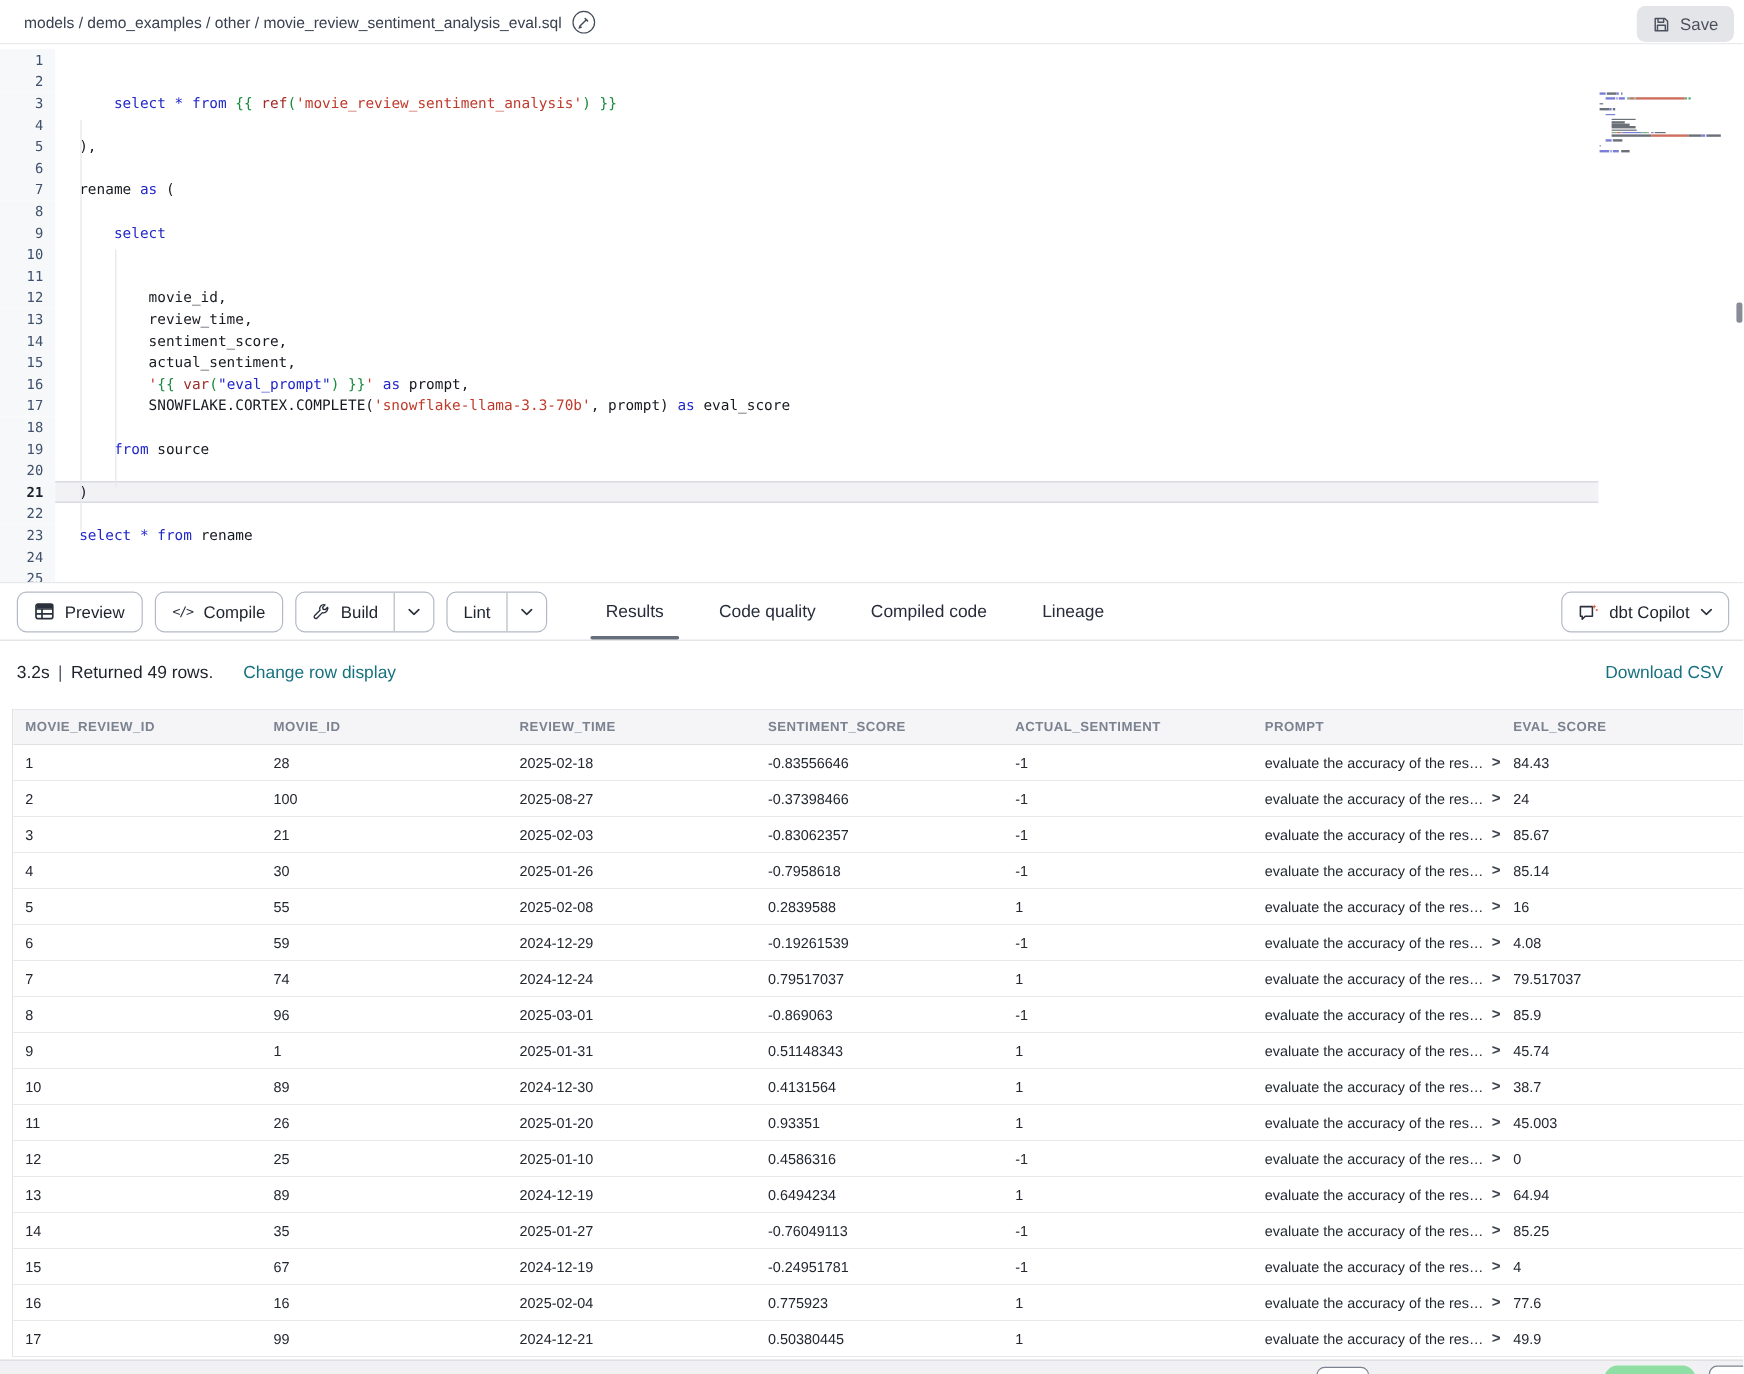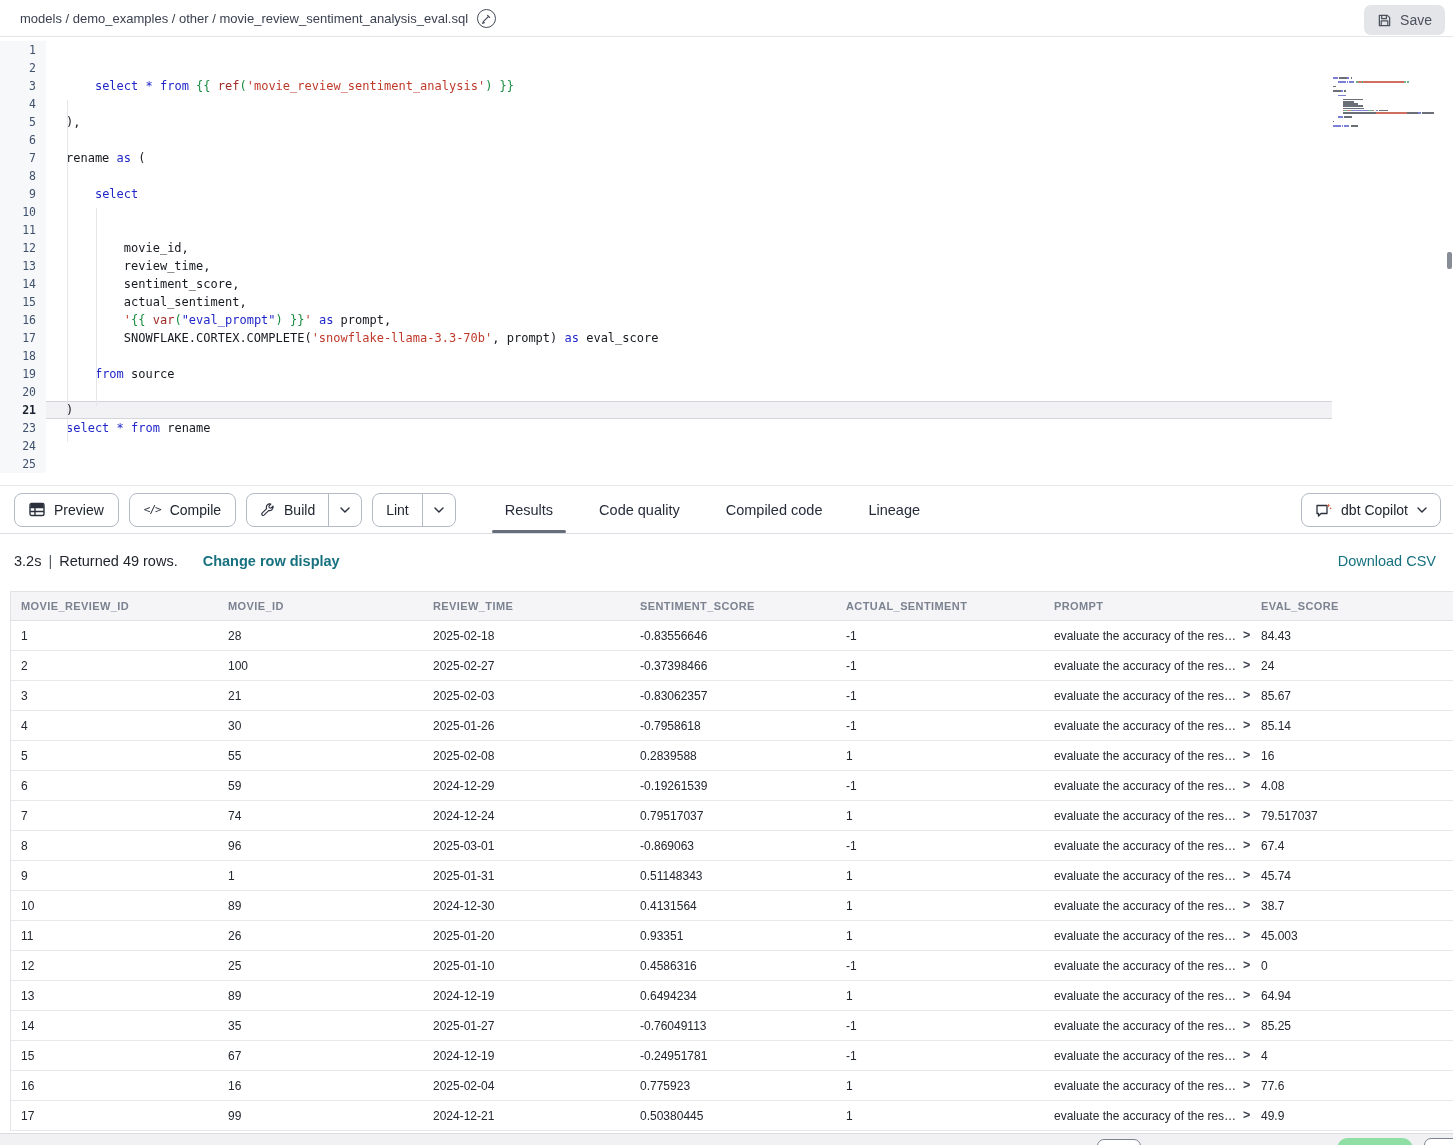--- a/index.html
+++ b/index.html
@@ -69,21 +69,21 @@
                        background:#676e7b; border-radius:2px; }
   .copilot-btn { margin-left:auto; margin-right:12px; display:inline-flex; align-items:center; gap:9px;
                  border:1px solid #b4bac5; border-radius:8px; height:34px; padding:0 13px;
                  font-size:14px; color:#20262f; background:#fff; font-family:inherit; cursor:pointer; }
 
   
   .statusbar { position:absolute; top:535px; left:0; right:0; height:51px; display:flex;
                align-items:center; padding:0 14px; font-size:14.5px; color:#1e222a; }
   .status-sep { margin:0 7px; color:#555b66; }
   .link { color:#17717f; cursor:pointer; }
-  .change-link { margin-left:25px;font-weight:bold; }
+  .change-link { margin-left:25px; }
   .download-link { margin-left:auto; margin-right:3px; }
 
   
   .rtable { position:absolute; top:591px; left:10px; right:0; height:540px; overflow:hidden;
             border-top:1px solid #e1e3e7; border-left:1px solid #e1e3e7; }
   .thead, .tr { display:grid; grid-template-columns:207px 205px 207px 206px 208px 207px 1fr; }
   .thead { height:29px; background:#f5f5f7; border-bottom:1px solid #dfe1e5; align-items:center; }
   .th { font-size:11px; font-weight:bold; letter-spacing:.4px; color:#7b8290; padding-left:10px;
         white-space:nowrap; overflow:hidden; }
   .tr { height:30px; border-bottom:1px solid #e7e8eb; align-items:center; background:#fff; }
@@ -143,20 +143,21 @@
         <div class="code-line"><span class="ln">12</span><span class="lc"><span class="t-p">        movie_id,</span></span></div>
         <div class="code-line"><span class="ln">13</span><span class="lc"><span class="t-p">        review_time,</span></span></div>
         <div class="code-line"><span class="ln">14</span><span class="lc"><span class="t-p">        sentiment_score,</span></span></div>
         <div class="code-line"><span class="ln">15</span><span class="lc"><span class="t-p">        actual_sentiment,</span></span></div>
         <div class="code-line"><span class="ln">16</span><span class="lc"><span class="t-p">        </span><span class="t-str">'</span><span class="t-j">{{ </span><span class="t-fn">var</span><span class="t-j">(</span><span class="t-q">"eval_prompt"</span><span class="t-j">) }}</span><span class="t-str">'</span><span class="t-p"> </span><span class="t-kw">as</span><span class="t-p"> prompt,</span></span></div>
         <div class="code-line"><span class="ln">17</span><span class="lc"><span class="t-p">        SNOWFLAKE.CORTEX.COMPLETE(</span><span class="t-str">'snowflake-llama-3.3-70b'</span><span class="t-p">, prompt) </span><span class="t-kw">as</span><span class="t-p"> eval_score</span></span></div>
         <div class="code-line"><span class="ln">18</span><span class="lc"></span></div>
         <div class="code-line"><span class="ln">19</span><span class="lc"><span class="t-p">    </span><span class="t-kw">from</span><span class="t-p"> source</span></span></div>
         <div class="code-line"><span class="ln">20</span><span class="lc"></span></div>
         <div class="code-line active"><span class="ln">21</span><span class="lc"><span class="t-p">)</span></span></div>
+        <div class="code-line"><span class="ln">22</span><span class="lc"></span></div>
         <div class="code-line"><span class="ln">23</span><span class="lc"><span class="t-kw">select</span><span class="t-p"> </span><span class="t-kw">*</span><span class="t-p"> </span><span class="t-kw">from</span><span class="t-p"> rename</span></span></div>
         <div class="code-line"><span class="ln">24</span><span class="lc"></span></div>
         <div class="code-line"><span class="ln">25</span><span class="lc"></span></div>
       </div>
     <div class="guide g1"></div>
     <div class="guide g2"></div>
     <div class="minimap">
         <div class="mm-line">
           <span class="mm-seg mm-kw" style="width: 5px;"></span>
           <span class="mm-sp" style="width: 1.25px;"></span>
@@ -357,21 +358,21 @@
           <div class="td">-1</div>
           <div class="td prompt-cell">
             <span>evaluate the accuracy of the res…</span>
             <span class="prompt-chev">&gt;</span>
           </div>
           <div class="td">84.43</div>
         </div>
         <div class="tr">
           <div class="td">2</div>
           <div class="td">100</div>
-          <div class="td">2025-02-27</div>
+          <div class="td">2025-08-27</div>
           <div class="td">-0.37398466</div>
           <div class="td">-1</div>
           <div class="td prompt-cell">
             <span>evaluate the accuracy of the res…</span>
             <span class="prompt-chev">&gt;</span>
           </div>
           <div class="td">24</div>
         </div>
         <div class="tr">
           <div class="td">3</div>
@@ -436,21 +437,21 @@
         <div class="tr">
           <div class="td">8</div>
           <div class="td">96</div>
           <div class="td">2025-03-01</div>
           <div class="td">-0.869063</div>
           <div class="td">-1</div>
           <div class="td prompt-cell">
             <span>evaluate the accuracy of the res…</span>
             <span class="prompt-chev">&gt;</span>
           </div>
-          <div class="td">67.4</div>
+          <div class="td">85.9</div>
         </div>
         <div class="tr">
           <div class="td">9</div>
           <div class="td">1</div>
           <div class="td">2025-01-31</div>
           <div class="td">0.51148343</div>
           <div class="td">1</div>
           <div class="td prompt-cell">
             <span>evaluate the accuracy of the res…</span>
             <span class="prompt-chev">&gt;</span>

